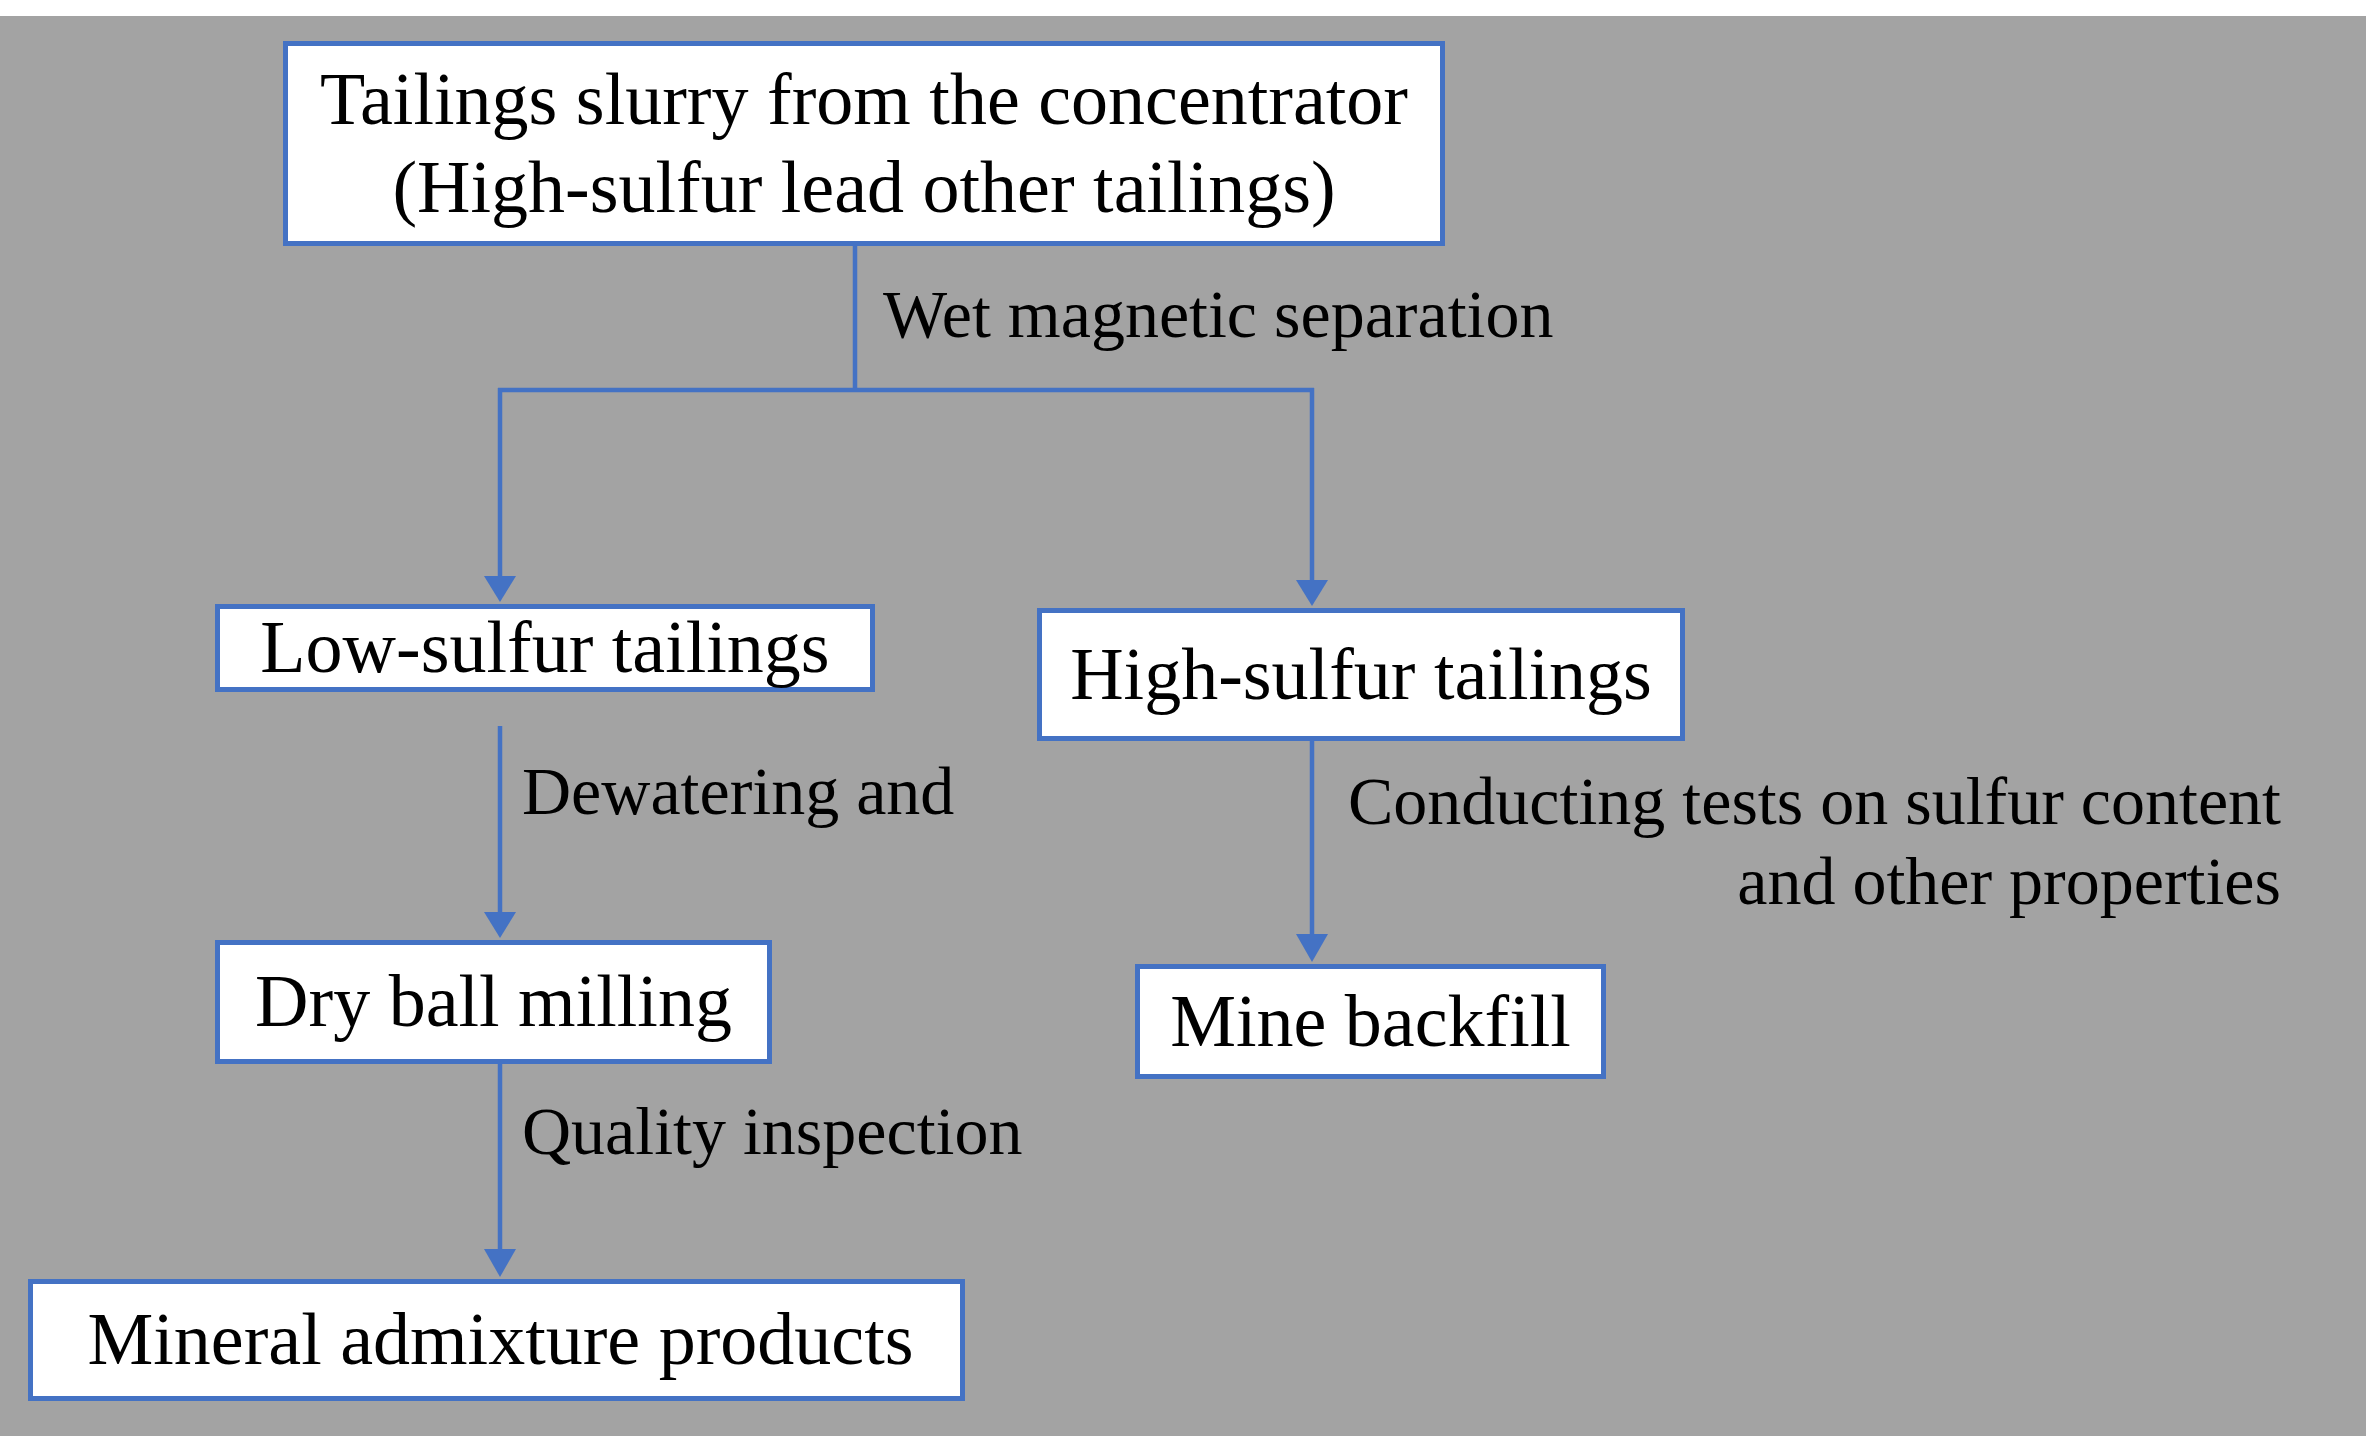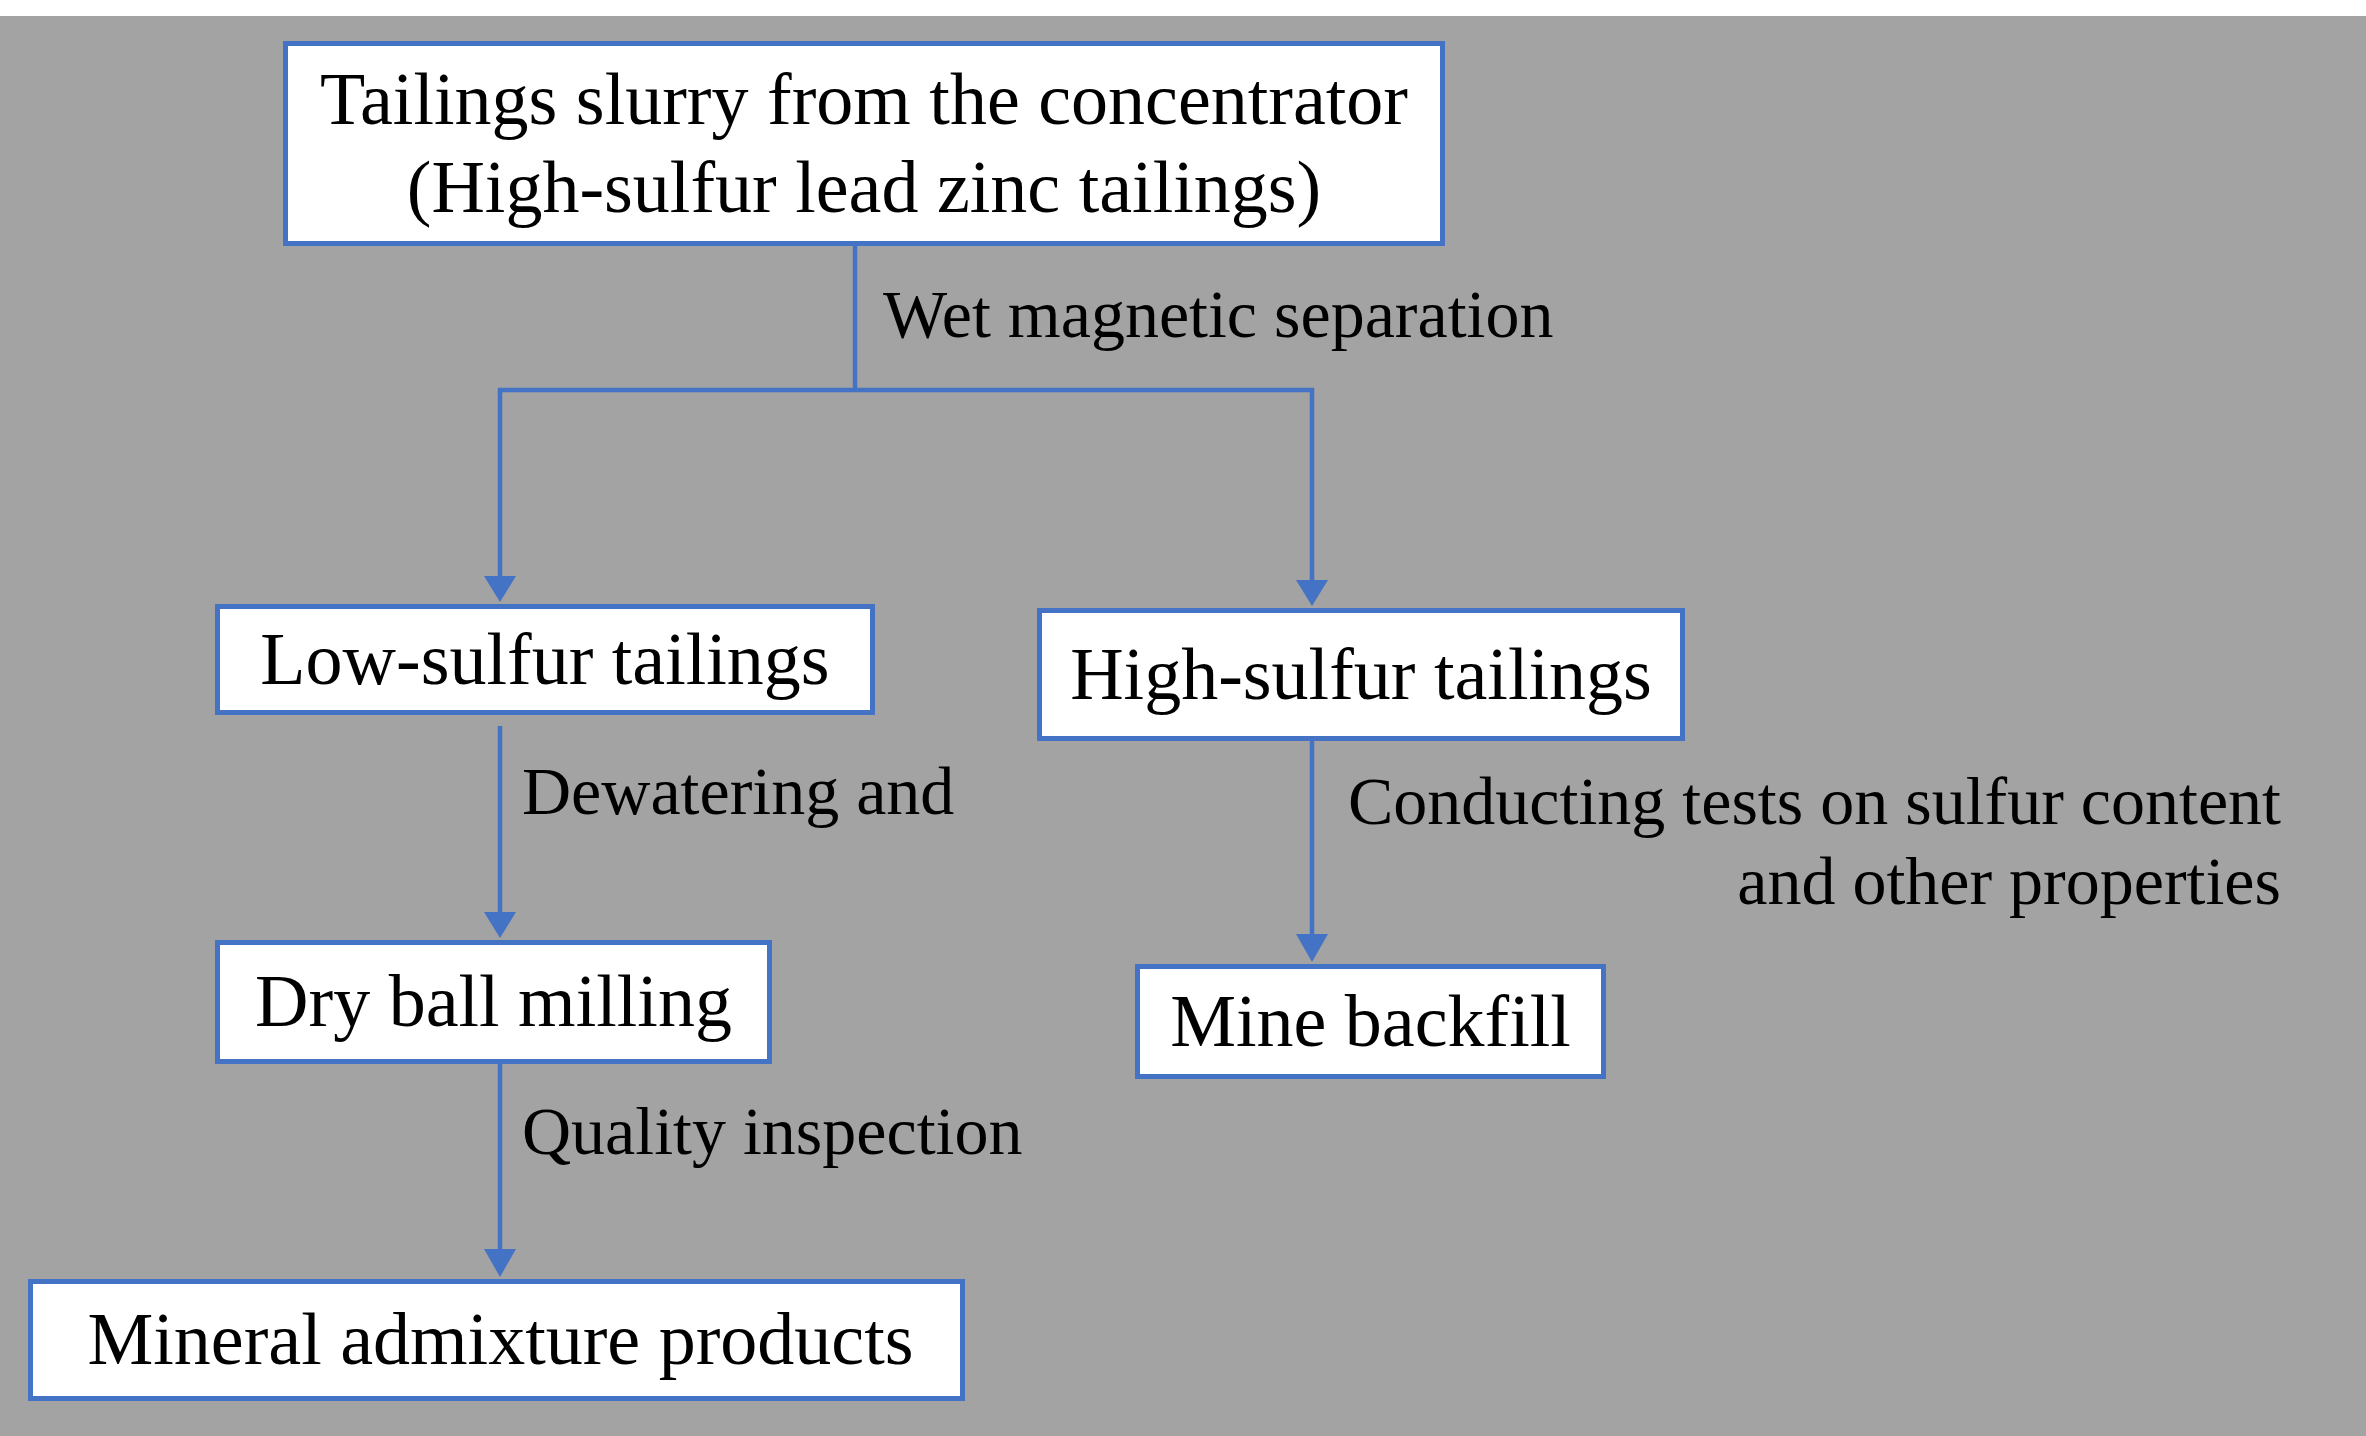--- a/index.html
+++ b/index.html
@@ -29,21 +29,21 @@
     flex-direction: column;
     align-items: center;
     justify-content: center;
     text-align: center;
     font-size: 74px;
     line-height: 1.18;
     color: var(--ink);
     white-space: nowrap;
   }
   #node-top      { left: 283px;  top: 25px;   width: 1162px; height: 205px; }
-  #node-low      { left: 215px;  top: 588px;  width: 660px;  height: 111px; align-items: center; }
+  #node-low      { left: 215px;  top: 588px;  width: 660px;  height: 88px; align-items: center; }
   #node-high     { left: 1037px; top: 592px;  width: 648px;  height: 133px; }
   #node-dry      { left: 215px;  top: 924px;  width: 557px;  height: 124px; }
   #node-mineral  { left: 28px;   top: 1263px; width: 937px;  height: 122px; padding-left: 8px; }
   #node-backfill { left: 1135px; top: 948px;  width: 471px;  height: 115px; }
   .edge-label {
     position: absolute;
     font-size: 68px;
     line-height: 1.18;
     color: var(--ink);
     white-space: nowrap;
@@ -79,21 +79,21 @@
     <line class="line" x1="500" y1="1048" x2="500" y2="1237"></line>
     <path class="ahead" d="M 484 1233 L 516 1233 L 500 1261 Z"></path>
 
     <line class="line" x1="1312" y1="710" x2="1312" y2="922"></line>
     <path class="ahead" d="M 1296 918 L 1328 918 L 1312 946 Z"></path>
   </svg>
 
   <div class="node" id="node-top">
     <div>
       <span>Tailings slurry from the concentrator</span><br>
-      <span>(High-sulfur lead zinc tailings)</span>
+      <span>(High-sulfur lead other tailings)</span>
     </div>
   </div>
 
   <div class="node" id="node-low">
     <span>Low-sulfur tailings</span>
   </div>
 
   <div class="node" id="node-high">
     <span>High-sulfur tailings</span>
   </div>

